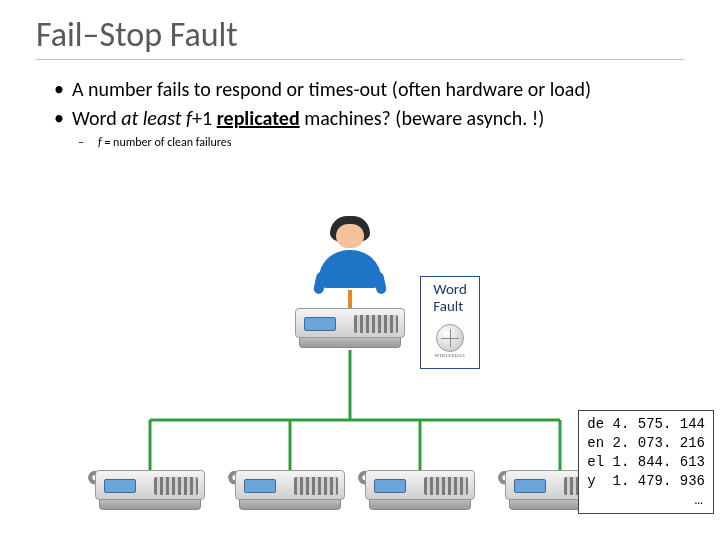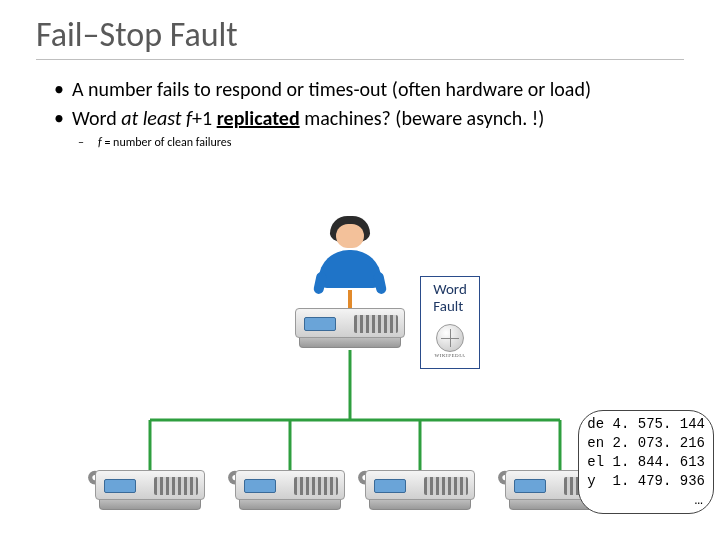--- a/index.html
+++ b/index.html
@@ -296,21 +296,21 @@
           </g>
         </svg>
     </div>
     <div class="chassis">
         <div class="slot"></div>
         <div class="vent"></div>
       </div>
     <div class="base"></div>
   </div>
 
-  <div class="results" style="right:6px; top:200px;border-radius:25px;">
+  <div class="results" style="right:6px; top:200px;">
     <div class="row"><span>de</span> <span>4. 575. 144</span></div>
     <div class="row"><span>en</span> <span>2. 073. 216</span></div>
     <div class="row"><span>el</span> <span>1. 844. 613</span></div>
     <div class="row"><span>y</span>  <span>1. 479. 936</span></div>
     <div class="row ell">…</div>
   </div>
 
 </div>
 
 </body></html>

